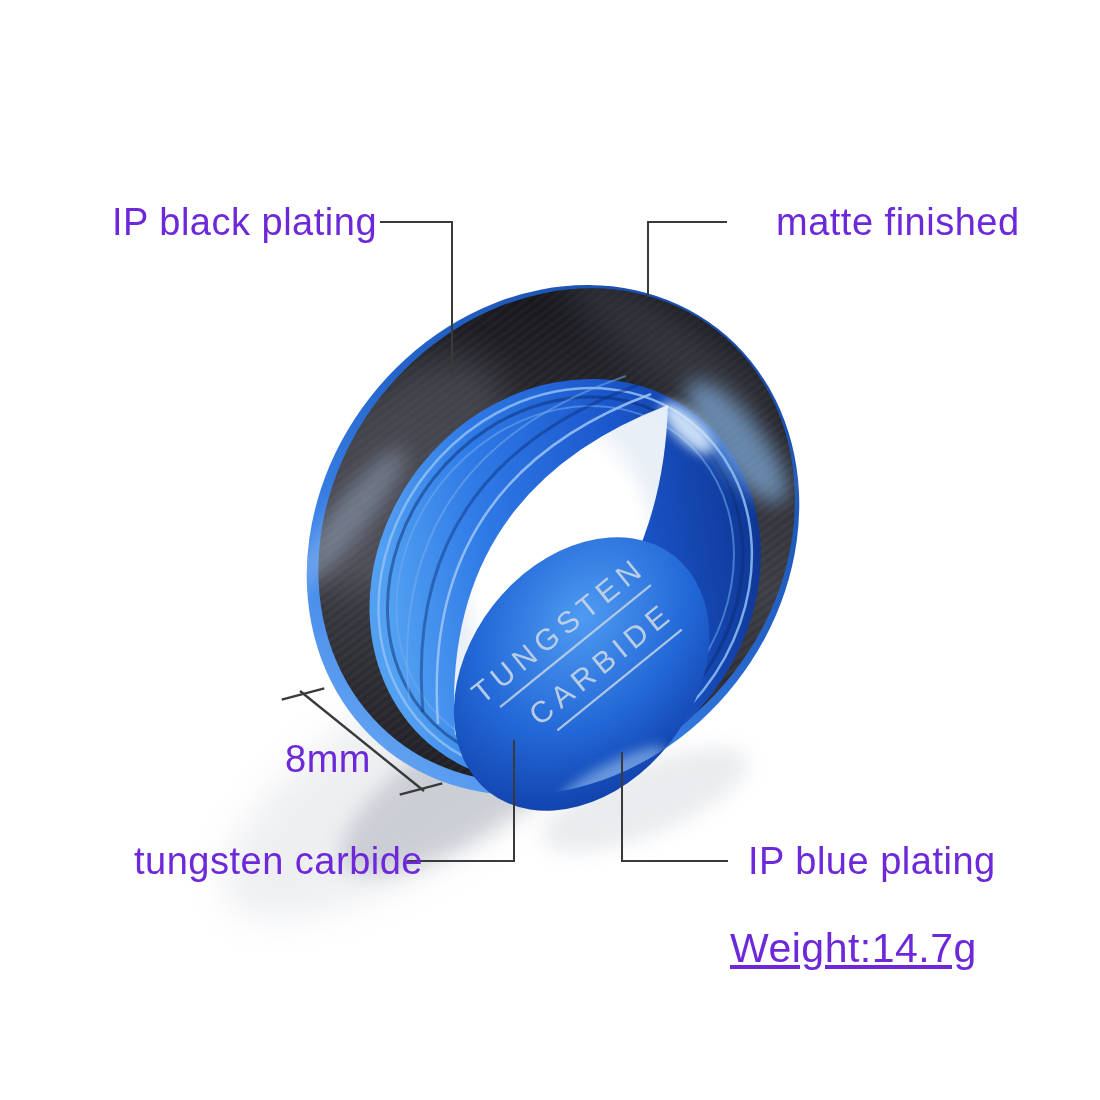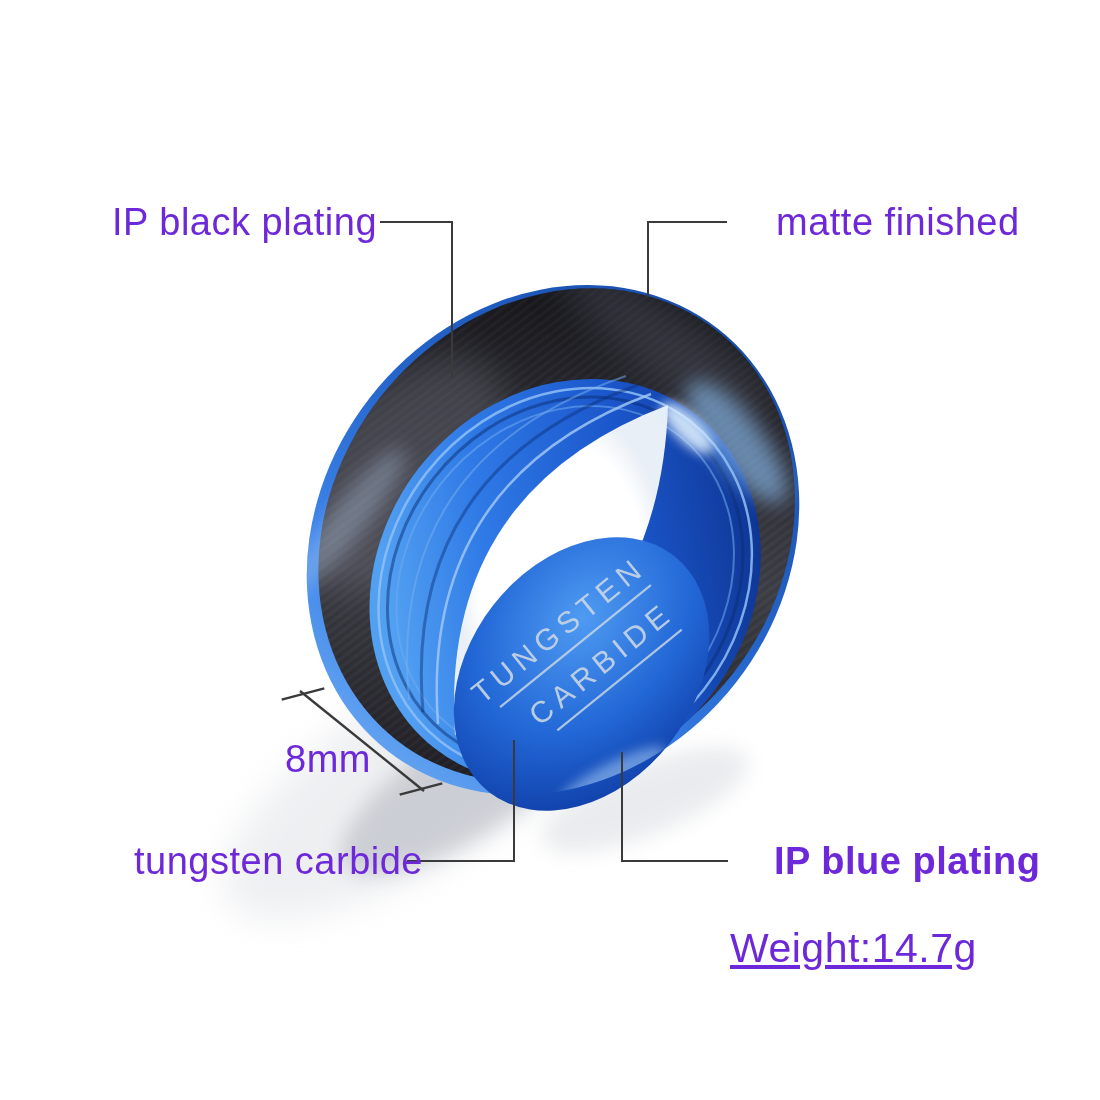--- a/index.html
+++ b/index.html
@@ -128,14 +128,14 @@
     <line x1="300" y1="691" x2="424" y2="791" stroke-width="2.4"></line>
     <line x1="281.7" y1="699.7" x2="324.3" y2="688.3" stroke-width="2.4"></line>
     <line x1="399.7" y1="794.7" x2="442.3" y2="783.3" stroke-width="2.4"></line>
   </g>
 </svg>
 
 <div class="label" style="left:112px;top:203px;">IP black plating</div>
 <div class="label" style="left:736px;top:203px;margin-left:40px;">matte finished</div>
 <div class="label" style="left:285px;top:740px;">8mm</div>
 <div class="label" style="left:114px;top:842px;margin-left:20px;">tungsten carbide</div>
-<div class="label" style="left:774px;top:842px;font-weight:bold;">IP blue plating</div>
+<div class="label" style="left:748px;top:842px;">IP blue plating</div>
 <div class="label label-weight" style="left:730px;top:928px;">Weight:14.7g</div>
 
 </body></html>

